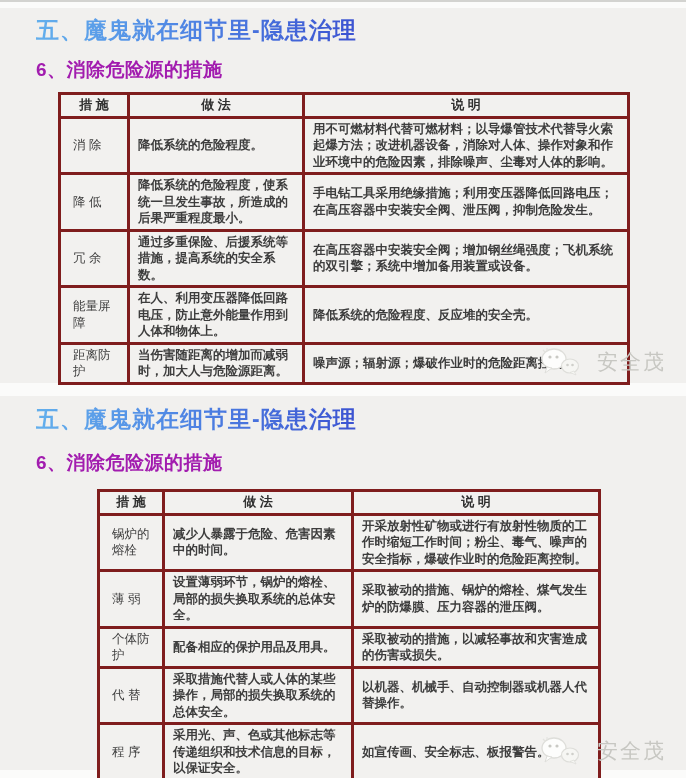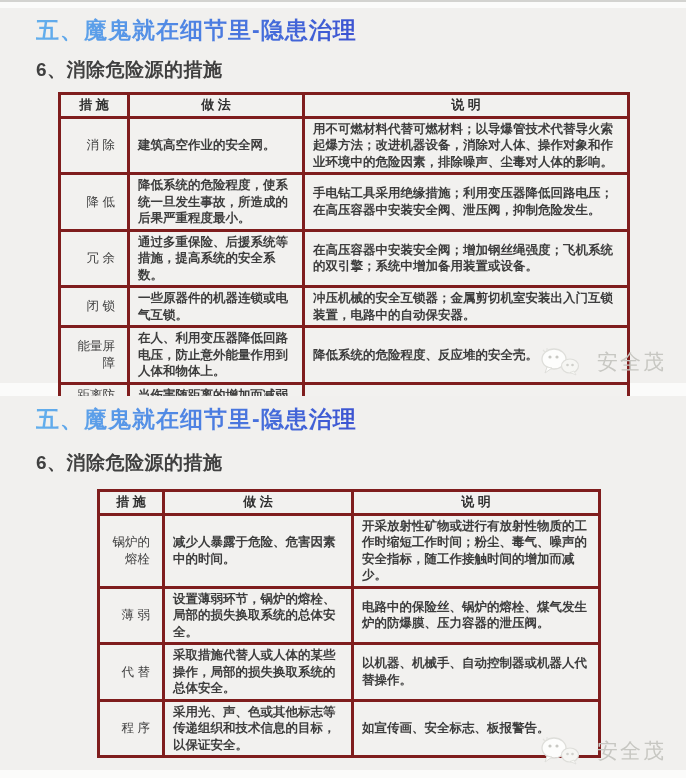--- a/index.html
+++ b/index.html
@@ -28,21 +28,21 @@
       background:linear-gradient(90deg,#63afec 0%,#4f86e4 45%,#3c53d1 100%);
       -webkit-background-clip:text;background-clip:text;
       -webkit-text-fill-color:transparent;color:transparent;
     }
   }
   .panel-2 .doc-title{margin-top:8px;}
 
   .section-heading{
     margin:12px 0 0 36px;
     font-size:19px;line-height:25px;font-weight:bold;
-    color:#404040;letter-spacing:0.5px;
+    color:#a21caf;letter-spacing:0.5px;
   }
   .panel-2 .section-heading{margin-top:16px;}
 
   .table-wrap{margin-top:10px;}
   .panel-2 .table-wrap{margin-top:14px;}
   .panel-1 .table-wrap{margin-left:58px;width:569px;}
   .panel-2 .table-wrap{margin-left:97px;width:501px;}
 
   table.measures{
     border-collapse:collapse;table-layout:fixed;width:100%;
@@ -52,21 +52,21 @@
     border:3px solid #7f1d1d;
     color:#3d3d3d;
     font-size:12.5px;line-height:16.5px;
     vertical-align:middle;
     overflow:hidden;
   }
   table.measures th{
     font-size:13px;font-weight:bold;color:#2f2f2f;
     text-align:center;padding:2px 0;height:21px;box-sizing:border-box;
   }
-  td.cell-measure{text-align:right;padding:2px 12px;}
+  td.cell-measure{text-align:left;padding:2px 12px;}
   td.cell-method, td.cell-note{text-align:left;padding:2px 8px;font-weight:bold;}
   tr.rh-52{height:52px;} tr.rh-51{height:51px;} tr.rh-36{height:36px;}
   tr.rh-35{height:35px;} tr.rh-23{height:23px;}
 
   .watermark{
     position:absolute;right:20px;bottom:6px;
     display:flex;align-items:center;gap:16px;
     pointer-events:none;
   }
   .panel-2 .watermark{bottom:4px;}
@@ -96,37 +96,32 @@
         <thead>
           <tr>
             <th>措  施</th>
             <th>做  法</th>
             <th>说  明</th>
           </tr>
         </thead>
         <tbody>
           <tr class="rh-52">
             <td class="cell-measure">消  除</td>
-            <td class="cell-method">建筑高空作业的安全网。</td>
+            <td class="cell-method">降低系统的危险程度。</td>
             <td class="cell-note">用不可燃材料代替可燃材料；以导爆管技术代替导火索起爆方法；改进机器设备，消除对人体、操作对象和作业环境中的危险因素，排除噪声、尘毒对人体的影响。</td>
           </tr>
           <tr class="rh-52">
             <td class="cell-measure">降  低</td>
             <td class="cell-method">降低系统的危险程度，使系统一旦发生事故，所造成的后果严重程度最小。</td>
             <td class="cell-note">手电钻工具采用绝缘措施；利用变压器降低回路电压；在高压容器中安装安全阀、泄压阀，抑制危险发生。</td>
           </tr>
           <tr class="rh-35">
             <td class="cell-measure">冗  余</td>
             <td class="cell-method">通过多重保险、后援系统等措施，提高系统的安全系数。</td>
             <td class="cell-note">在高压容器中安装安全阀；增加钢丝绳强度；飞机系统的双引擎；系统中增加备用装置或设备。</td>
-          </tr>
-          <tr class="rh-36">
-            <td class="cell-measure">闭  锁</td>
-            <td class="cell-method">一些原器件的机器连锁或电气互锁。</td>
-            <td class="cell-note">冲压机械的安全互锁器；金属剪切机室安装出入门互锁装置，电路中的自动保安器。</td>
           </tr>
           <tr class="rh-51">
             <td class="cell-measure">能量屏障</td>
             <td class="cell-method">在人、利用变压器降低回路电压，防止意外能量作用到人体和物体上。</td>
             <td class="cell-note">降低系统的危险程度、反应堆的安全壳。</td>
           </tr>
           <tr class="rh-36">
             <td class="cell-measure">距离防护</td>
             <td class="cell-method">当伤害随距离的增加而减弱时，加大人与危险源距离。</td>
             <td class="cell-note">噪声源；辐射源；爆破作业时的危险距离控制。</td>
@@ -168,26 +163,31 @@
           <tr>
             <th>措  施</th>
             <th>做  法</th>
             <th>说  明</th>
           </tr>
         </thead>
         <tbody>
           <tr class="rh-51">
             <td class="cell-measure">锅炉的熔栓</td>
             <td class="cell-method">减少人暴露于危险、危害因素中的时间。</td>
-            <td class="cell-note">开采放射性矿物或进行有放射性物质的工作时缩短工作时间；粉尘、毒气、噪声的安全指标，随工作接触时间的增加而减少。</td>
+            <td class="cell-note">开采放射性矿物或进行有放射性物质的工作时缩短工作时间；粉尘、毒气、噪声的安全指标，爆破作业时的危险距离控制。</td>
           </tr>
           <tr class="rh-36">
             <td class="cell-measure">薄  弱</td>
             <td class="cell-method">设置薄弱环节，锅炉的熔栓、局部的损失换取系统的总体安全。</td>
-            <td class="cell-note">电路中的保险丝、锅炉的熔栓、煤气发生炉的防爆膜、压力容器的泄压阀。</td>
+            <td class="cell-note">采取被动的措施、锅炉的熔栓、煤气发生炉的防爆膜、压力容器的泄压阀。</td>
+          </tr>
+          <tr class="rh-35">
+            <td class="cell-measure">个体防护</td>
+            <td class="cell-method">配备相应的保护用品及用具。</td>
+            <td class="cell-note">采取被动的措施，以减轻事故和灾害造成的伤害或损失。</td>
           </tr>
           <tr class="rh-51">
             <td class="cell-measure">代  替</td>
             <td class="cell-method">采取措施代替人或人体的某些操作，局部的损失换取系统的总体安全。</td>
             <td class="cell-note">以机器、机械手、自动控制器或机器人代替操作。</td>
           </tr>
           <tr class="rh-51">
             <td class="cell-measure">程  序</td>
             <td class="cell-method">采用光、声、色或其他标志等传递组织和技术信息的目标，以保证安全。</td>
             <td class="cell-note">如宣传画、安全标志、板报警告。</td>

